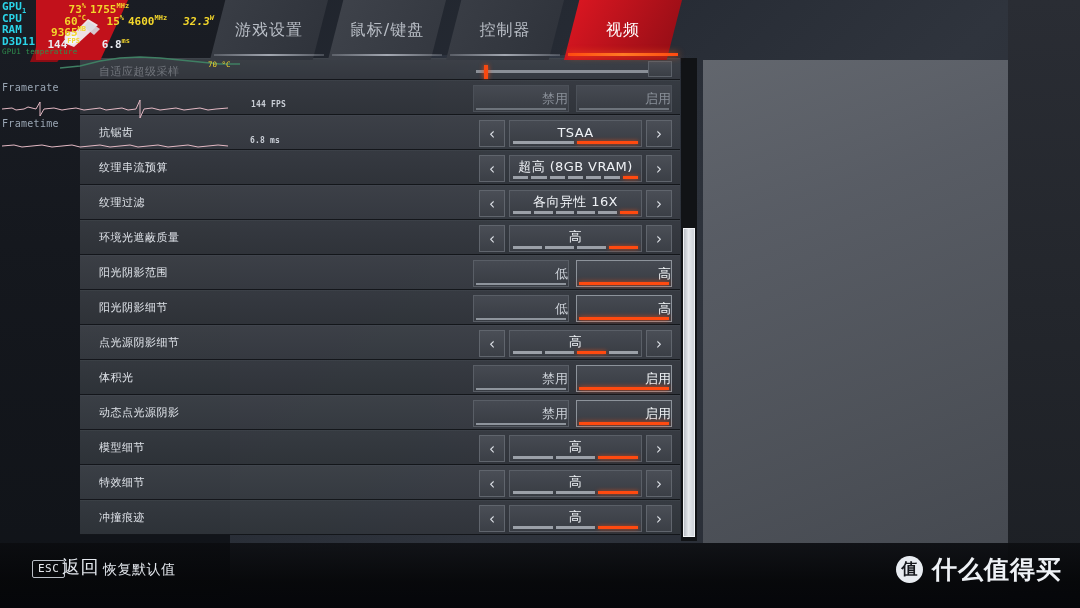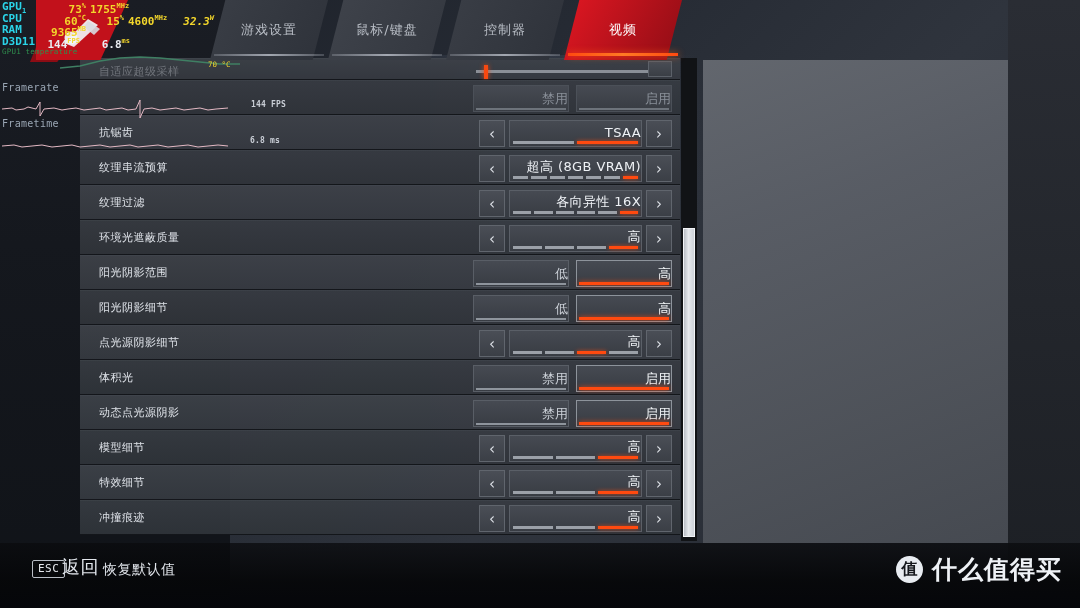--- a/index.html
+++ b/index.html
@@ -100,21 +100,21 @@
     font-size:7.5px; color:#f3d62b;
   }
 
   
   .tabbar {
     position:absolute; left:210px; top:0; width:620px; height:52px; z-index:20;
   }
   .tab {
     position:absolute; top:0; height:60px;
     display:flex; align-items:center; justify-content:center;
-    color:#b9bec6; font-size:13px; letter-spacing:1px;
+    color:#b9bec6; font-size:16px; letter-spacing:1px;
     cursor:pointer; user-select:none;
   }
   .tab-shape {
     position:absolute; inset:0;
     clip-path: polygon(13% 0, 100% 0, 87% 100%, 0 100%);
   }
   .tab-txt { position:relative; z-index:2; }
   .tab.active .tab-txt { color:#ffffff; }
   .tab-underline {
     position:absolute; left:3%; right:3%; bottom:4px; height:2px;
@@ -155,21 +155,21 @@
     border:1px solid #60656d;
     display:flex; align-items:center; justify-content:center;
     color:#dfe3e9; font-size:15px; cursor:pointer;
   }
   .arrow.left { margin-right:4px; }
   .arrow.right { margin-left:4px; }
   .valbox {
     position:relative; width:133px; height:27px;
     background: linear-gradient(180deg,#464a52,#383c43);
     border:1px solid #5a5f67;
-    display:flex; align-items:center; justify-content:flex-end;
+    display:flex; align-items:center; justify-content:center;
   }
   .valbox .vtext {
     color:#eef1f5; font-size:13px; letter-spacing:.4px;
     margin-bottom:3px; white-space:nowrap;
   }
   .segs {
     position:absolute; left:3px; right:3px; bottom:2px; height:3px;
     display:flex; gap:3px;
   }
   .seg { flex:1 1 auto; height:3px; background:#9ba0a8; }

